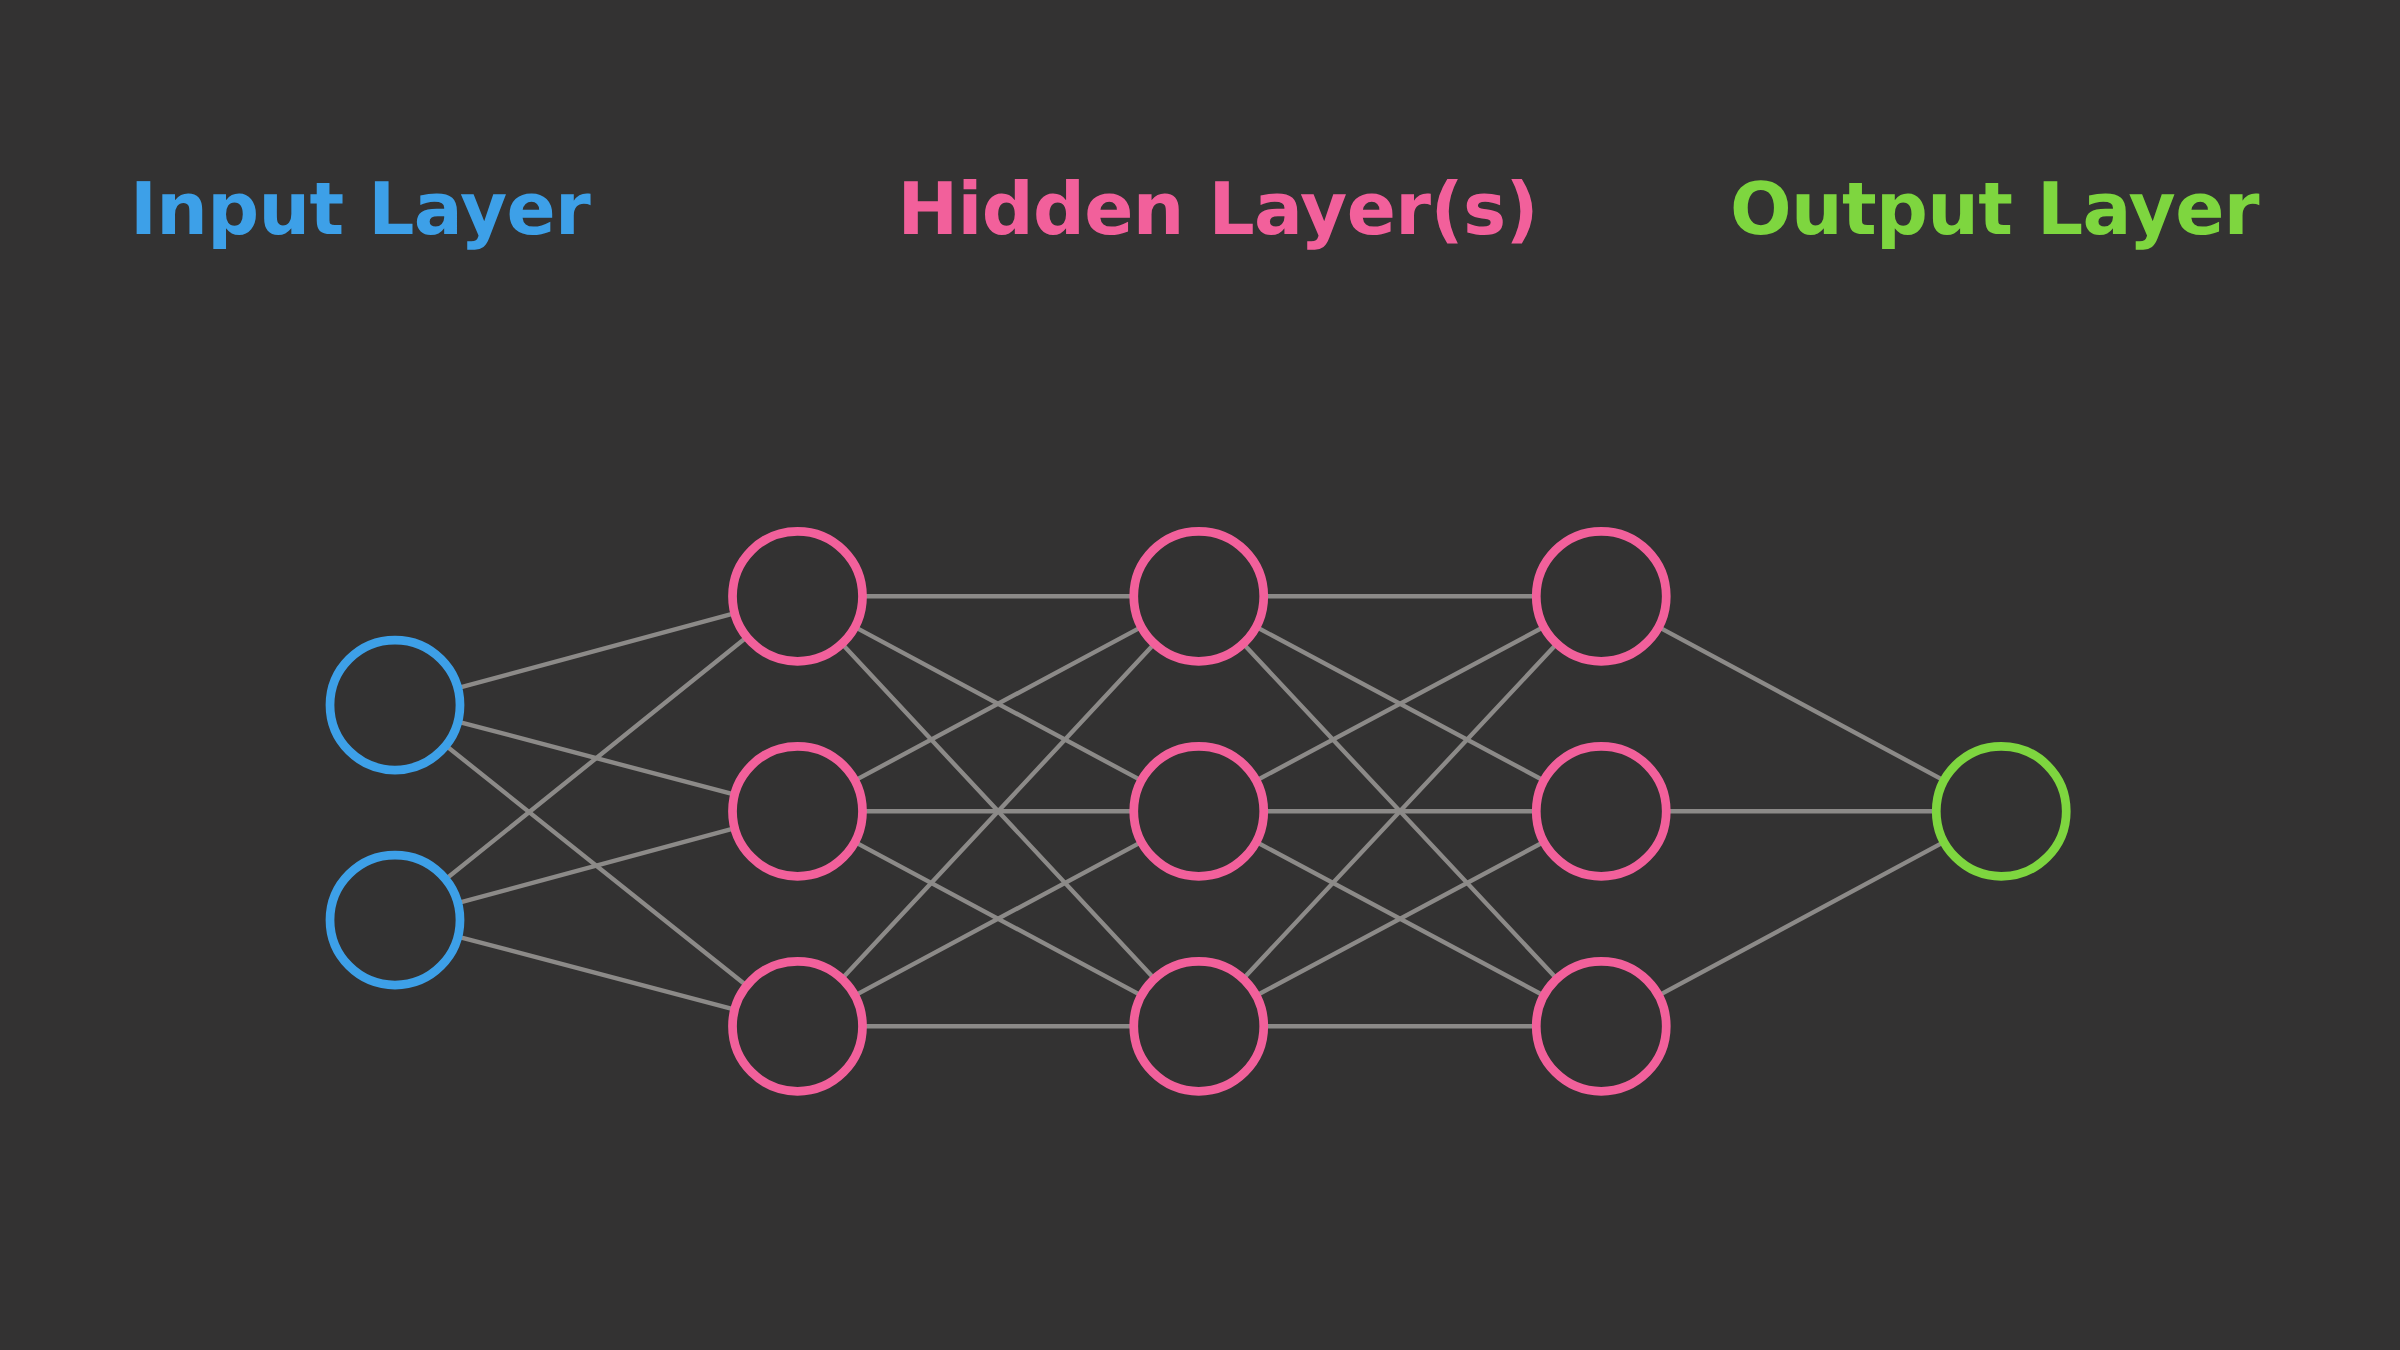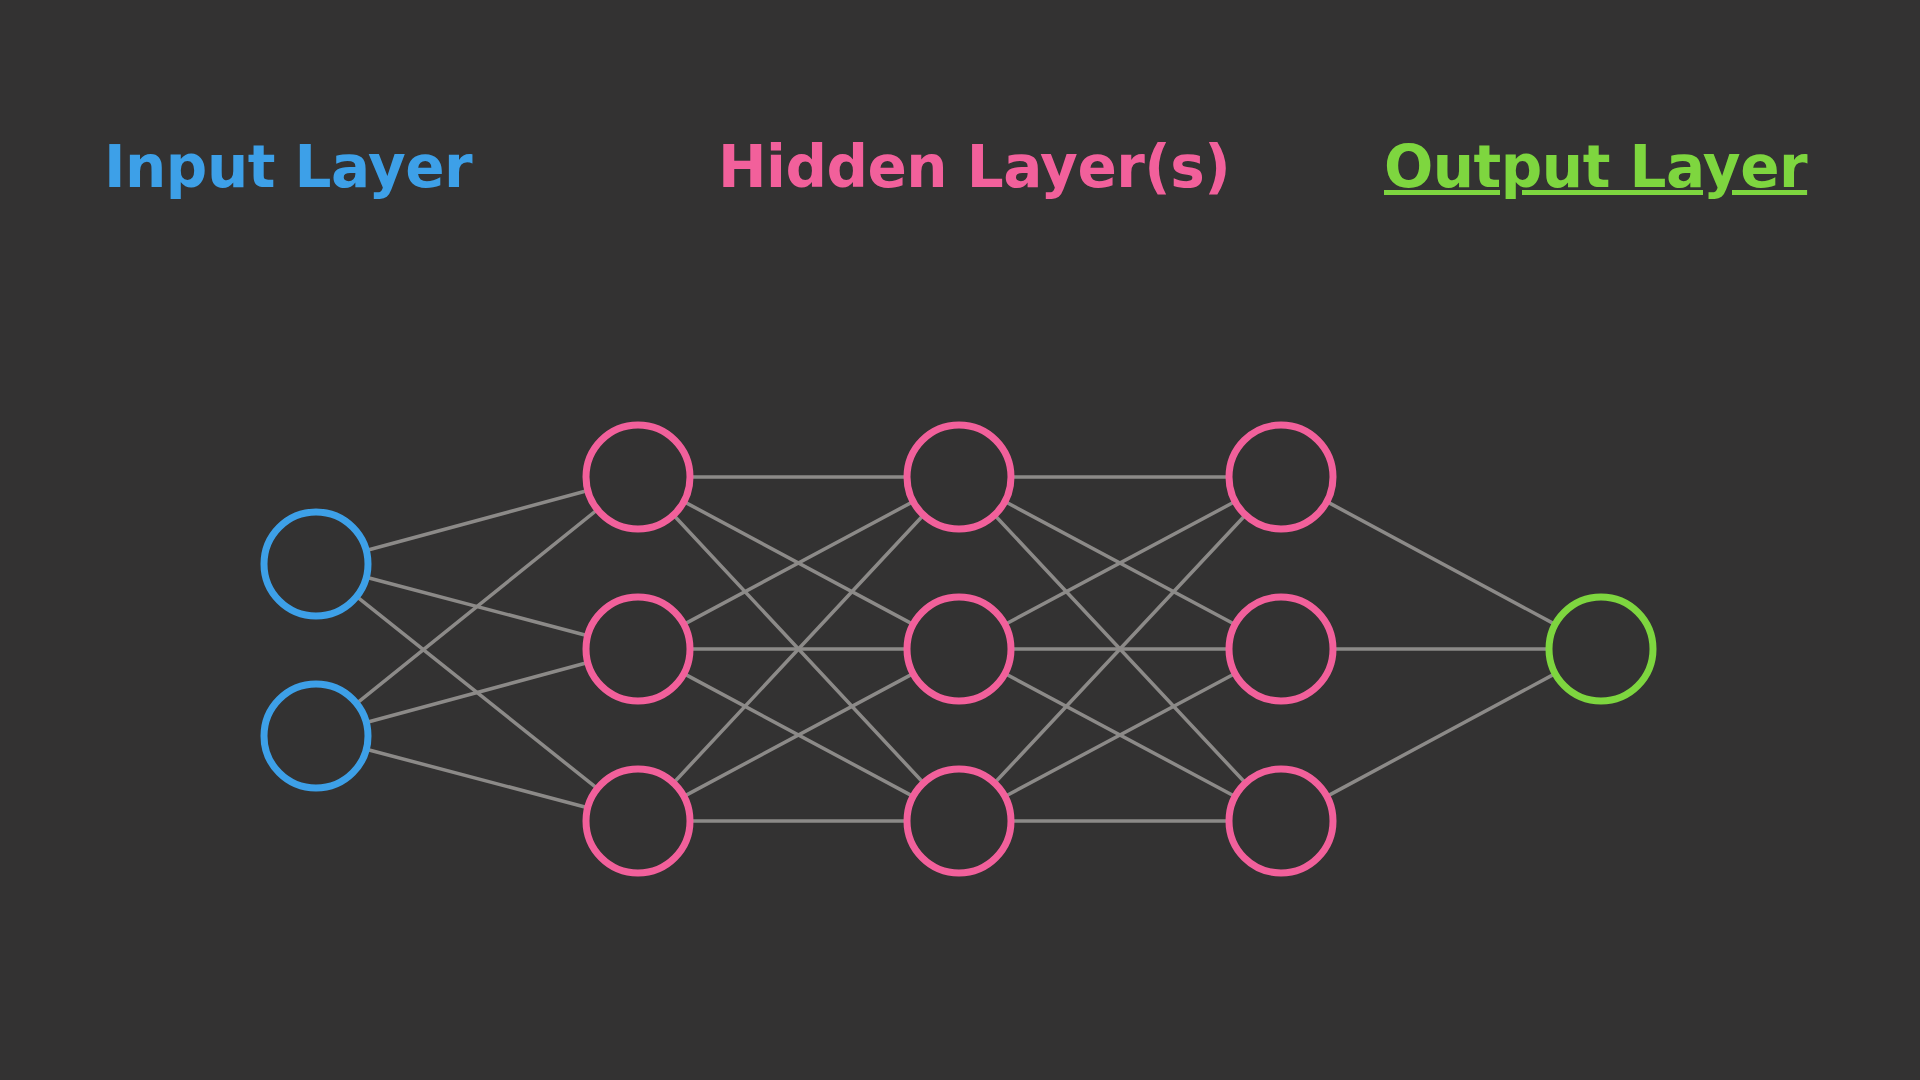--- a/index.html
+++ b/index.html
@@ -94,21 +94,21 @@
         <circle cx="1281" cy="649" r="52" fill="none" stroke="#f2609b" stroke-width="7"></circle>
         <circle cx="1281" cy="821" r="52" fill="none" stroke="#f2609b" stroke-width="7"></circle>
         <circle cx="1601" cy="649" r="52" fill="none" stroke="#7ed63f" stroke-width="7"></circle>
       </g>
   </svg>
 
   <div class="layer-label" id="label-input" style="color: rgb(61, 160, 232);">Input Layer</div>
 
   <div class="layer-label" id="label-hidden" style="color: rgb(242, 96, 155);">Hidden Layer(s)</div>
 
-  <div class="layer-label" id="label-output" style="color: rgb(126, 214, 63); text-decoration: underline;">Output Layer</div>
+  <div class="layer-label" id="label-output" style="color: rgb(126, 214, 63);">Output Layer</div>
 
   <svg id="watermark" viewBox="0 0 128 128">
     <path id="wm-hex" d="M64 6 L114 34 L114 94 L64 122 L14 94 L14 34 Z" stroke-linejoin="round" stroke-width="13" fill="#6b6b6b" stroke="#6b6b6b"></path>
     <g id="wm-glyph" fill="#333232" stroke="#333232" stroke-linecap="round">
       <circle cx="46" cy="42" r="9"></circle>
       <circle cx="44" cy="62" r="9"></circle>
       <circle cx="86" cy="36" r="8"></circle>
       <circle cx="90" cy="64" r="9"></circle>
       <circle cx="66" cy="86" r="11"></circle>
       <path d="M46 42 L74 50" stroke-width="11" fill="none"></path>

